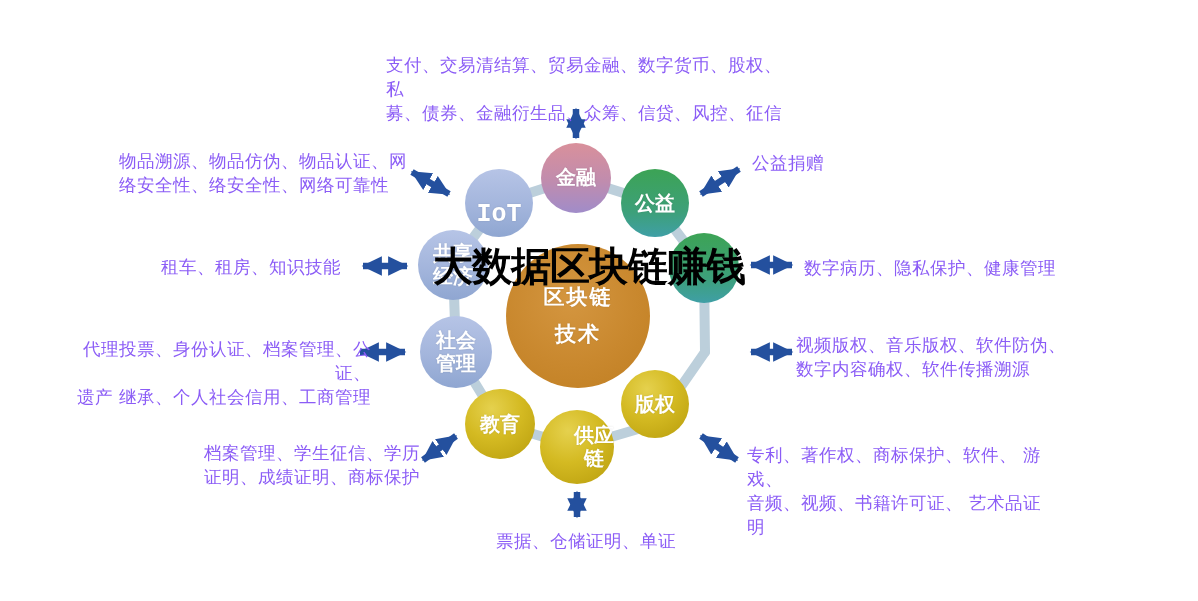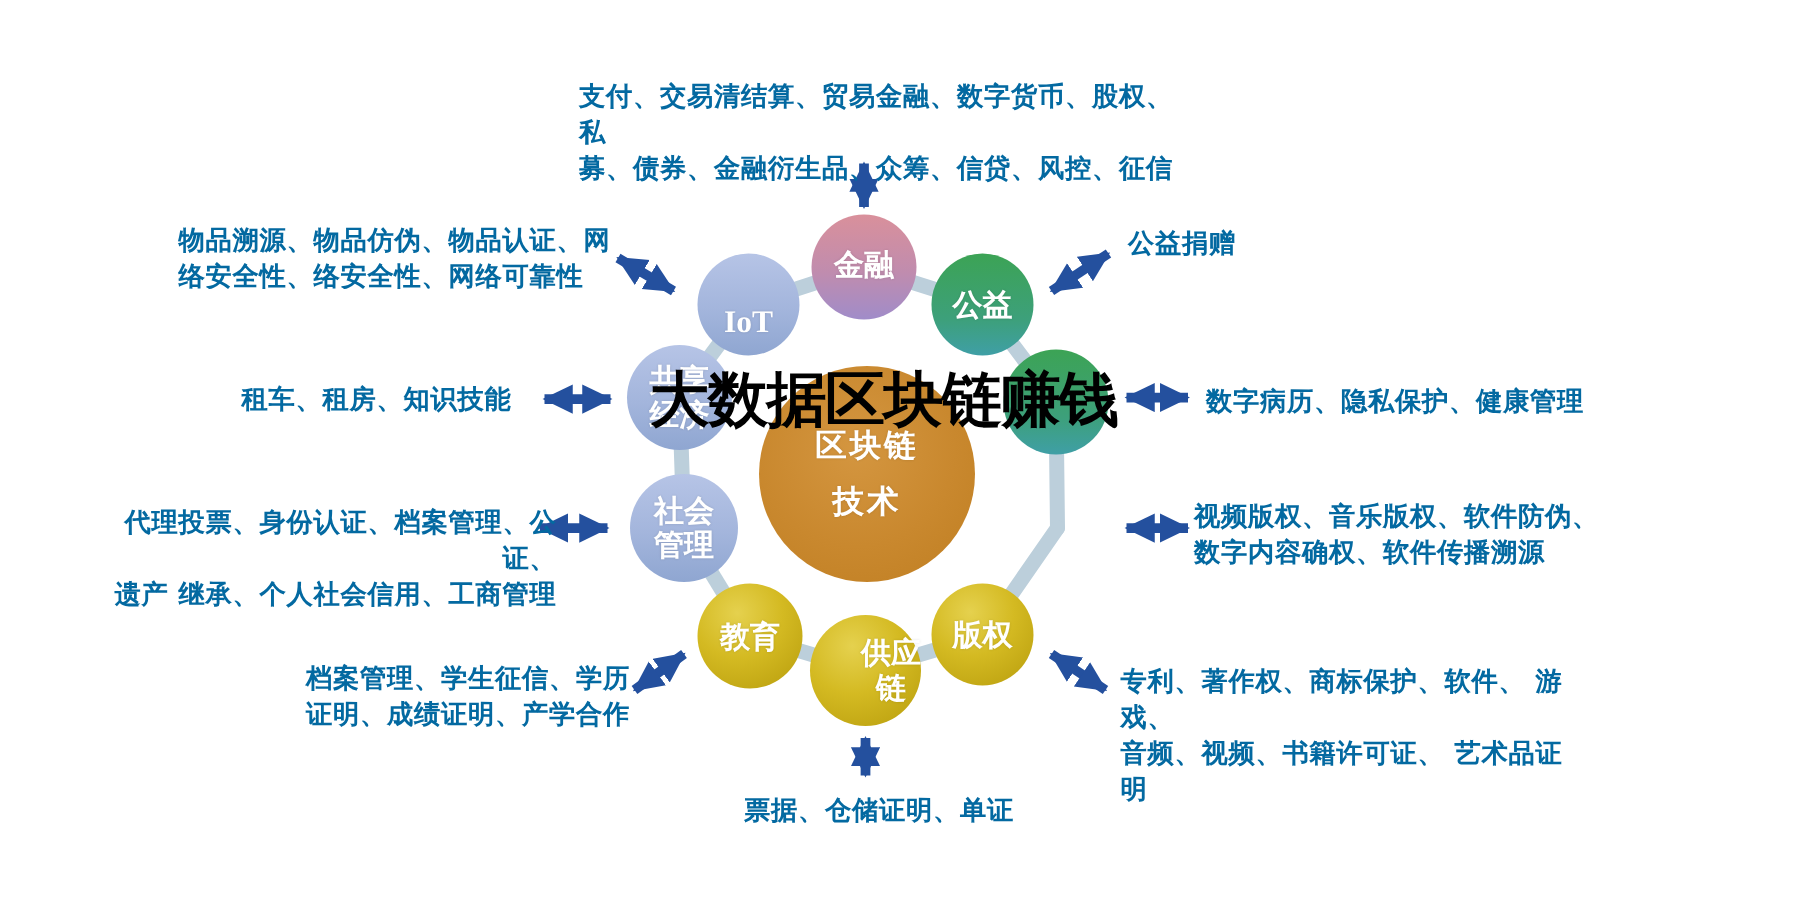--- a/index.html
+++ b/index.html
@@ -7,22 +7,22 @@
   .canvas{position:relative;width:1198px;height:601px;background:#ffffff;overflow:hidden;}
   .layer{position:absolute;left:0;top:0;width:1198px;height:601px;}
   .node{position:absolute;border-radius:50%;display:flex;align-items:center;justify-content:center;z-index:3;}
   .node .nl{color:#ffffff;font-weight:700;font-size:20px;line-height:23px;text-align:center;white-space:pre-line;text-shadow:0 0 2px rgba(0,0,0,0.12);}
   .node-pink{background:linear-gradient(180deg,#d9909b 0%,#c08cae 55%,#a08cc9 100%);font-family:Liberation Mono, monospace;}
   .node-green{background:linear-gradient(180deg,#3ca355 0%,#3da07b 65%,#3f9fa6 100%);}
   .node-blue{background:linear-gradient(180deg,#b6c4e6 0%,#a3b5dc 55%,#8fa6d1 100%);}
   .node-gold{background:radial-gradient(circle at 38% 28%,#e5d14e 0%,#d4ba22 45%,#b79c0c 100%);}
   .node-center{background:radial-gradient(circle at 45% 38%,#d49640 0%,#c9882e 55%,#bf7e21 100%);}
   .node-center .nl{font-size:21px;line-height:37px;letter-spacing:2px;}
-  .iot-font .nl{font-family:Liberation Serif, serif;font-size:21px;margin-top:23px;}
-  .lbl{position:absolute;color:#0369a1;font-size:17.5px;font-weight:700;line-height:24px;letter-spacing:0.5px;white-space:pre-line;z-index:2;}
+  .iot-font .nl{font-family:Liberation Mono, monospace;font-size:25px;margin-top:23px;}
+  .lbl{position:absolute;color:#8b5cf6;font-size:17.5px;font-weight:400;line-height:24px;letter-spacing:0.5px;white-space:pre-line;z-index:2;}
   .overlay-title{position:absolute;left:433px;top:239px;font-size:40px;font-weight:900;color:#000000;letter-spacing:-1px;white-space:nowrap;z-index:6;}
   svg{display:block;}
   .link{stroke:#bccfdb;stroke-width:10;stroke-linecap:round;}
   .arrow{stroke:#24509e;stroke-width:6.5;}
 </style>
 </head>
 <body>
 
 <div class="canvas">
 
@@ -63,21 +63,21 @@
 
   <div class="node node-pink" style="left:541px;top:143px;width:70px;height:70px;">
     <span class="nl">金融</span>
   </div>
   <div class="node node-green" style="left:621px;top:169px;width:68px;height:68px;">
     <span class="nl">公益</span>
   </div>
   <div class="node node-green" style="left:669px;top:233px;width:70px;height:70px;">
     <span class="nl"></span>
   </div>
-  <div class="node node-gold" style="left:621px;top:389px;width:68px;height:68px;">
+  <div class="node node-gold" style="left:621px;top:370px;width:68px;height:68px;">
     <span class="nl">版权</span>
   </div>
   <div class="node node-gold" style="left:540px;top:410px;width:74px;height:74px;justify-content:flex-end;">
     <span class="nl">供应
 链</span>
   </div>
   <div class="node node-gold" style="left:465px;top:389px;width:70px;height:70px;">
     <span class="nl">教育</span>
   </div>
   <div class="node node-blue" style="left:420px;top:316px;width:72px;height:72px;">
@@ -93,21 +93,21 @@
   </div>
 
   <div class="lbl" style="left:386px;top:53px;width:400px;">支付、交易清结算、贸易金融、数字货币、股权、私
 募、债券、金融衍生品、众筹、信贷、风控、征信</div>
   <div class="lbl" style="left:119px;top:149px;width:300px;">物品溯源、物品仿伪、物品认证、网
 络安全性、络安全性、网络可靠性</div>
   <div class="lbl" style="left:161px;top:255px;">租车、租房、知识技能</div>
   <div class="lbl" style="left:51px;top:337px;width:320px;text-align:right;">代理投票、身份认证、档案管理、公证、
 遗产 继承、个人社会信用、工商管理</div>
   <div class="lbl" style="left:204px;top:441px;width:240px;">档案管理、学生征信、学历
-证明、成绩证明、产学合作</div>
+证明、成绩证明、商标保护</div>
   <div class="lbl" style="left:496px;top:529px;">票据、仓储证明、单证</div>
   <div class="lbl" style="left:747px;top:443px;width:310px;">专利、著作权、商标保护、软件、 游戏、
 音频、视频、书籍许可证、 艺术品证明</div>
   <div class="lbl" style="left:796px;top:333px;width:270px;">视频版权、音乐版权、软件防伪、
 数字内容确权、软件传播溯源</div>
   <div class="lbl" style="left:804px;top:256px;">数字病历、隐私保护、健康管理</div>
   <div class="lbl" style="left:752px;top:151px;">公益捐赠</div>
 
   <div class="overlay-title">大数据区块链赚钱</div>
 

